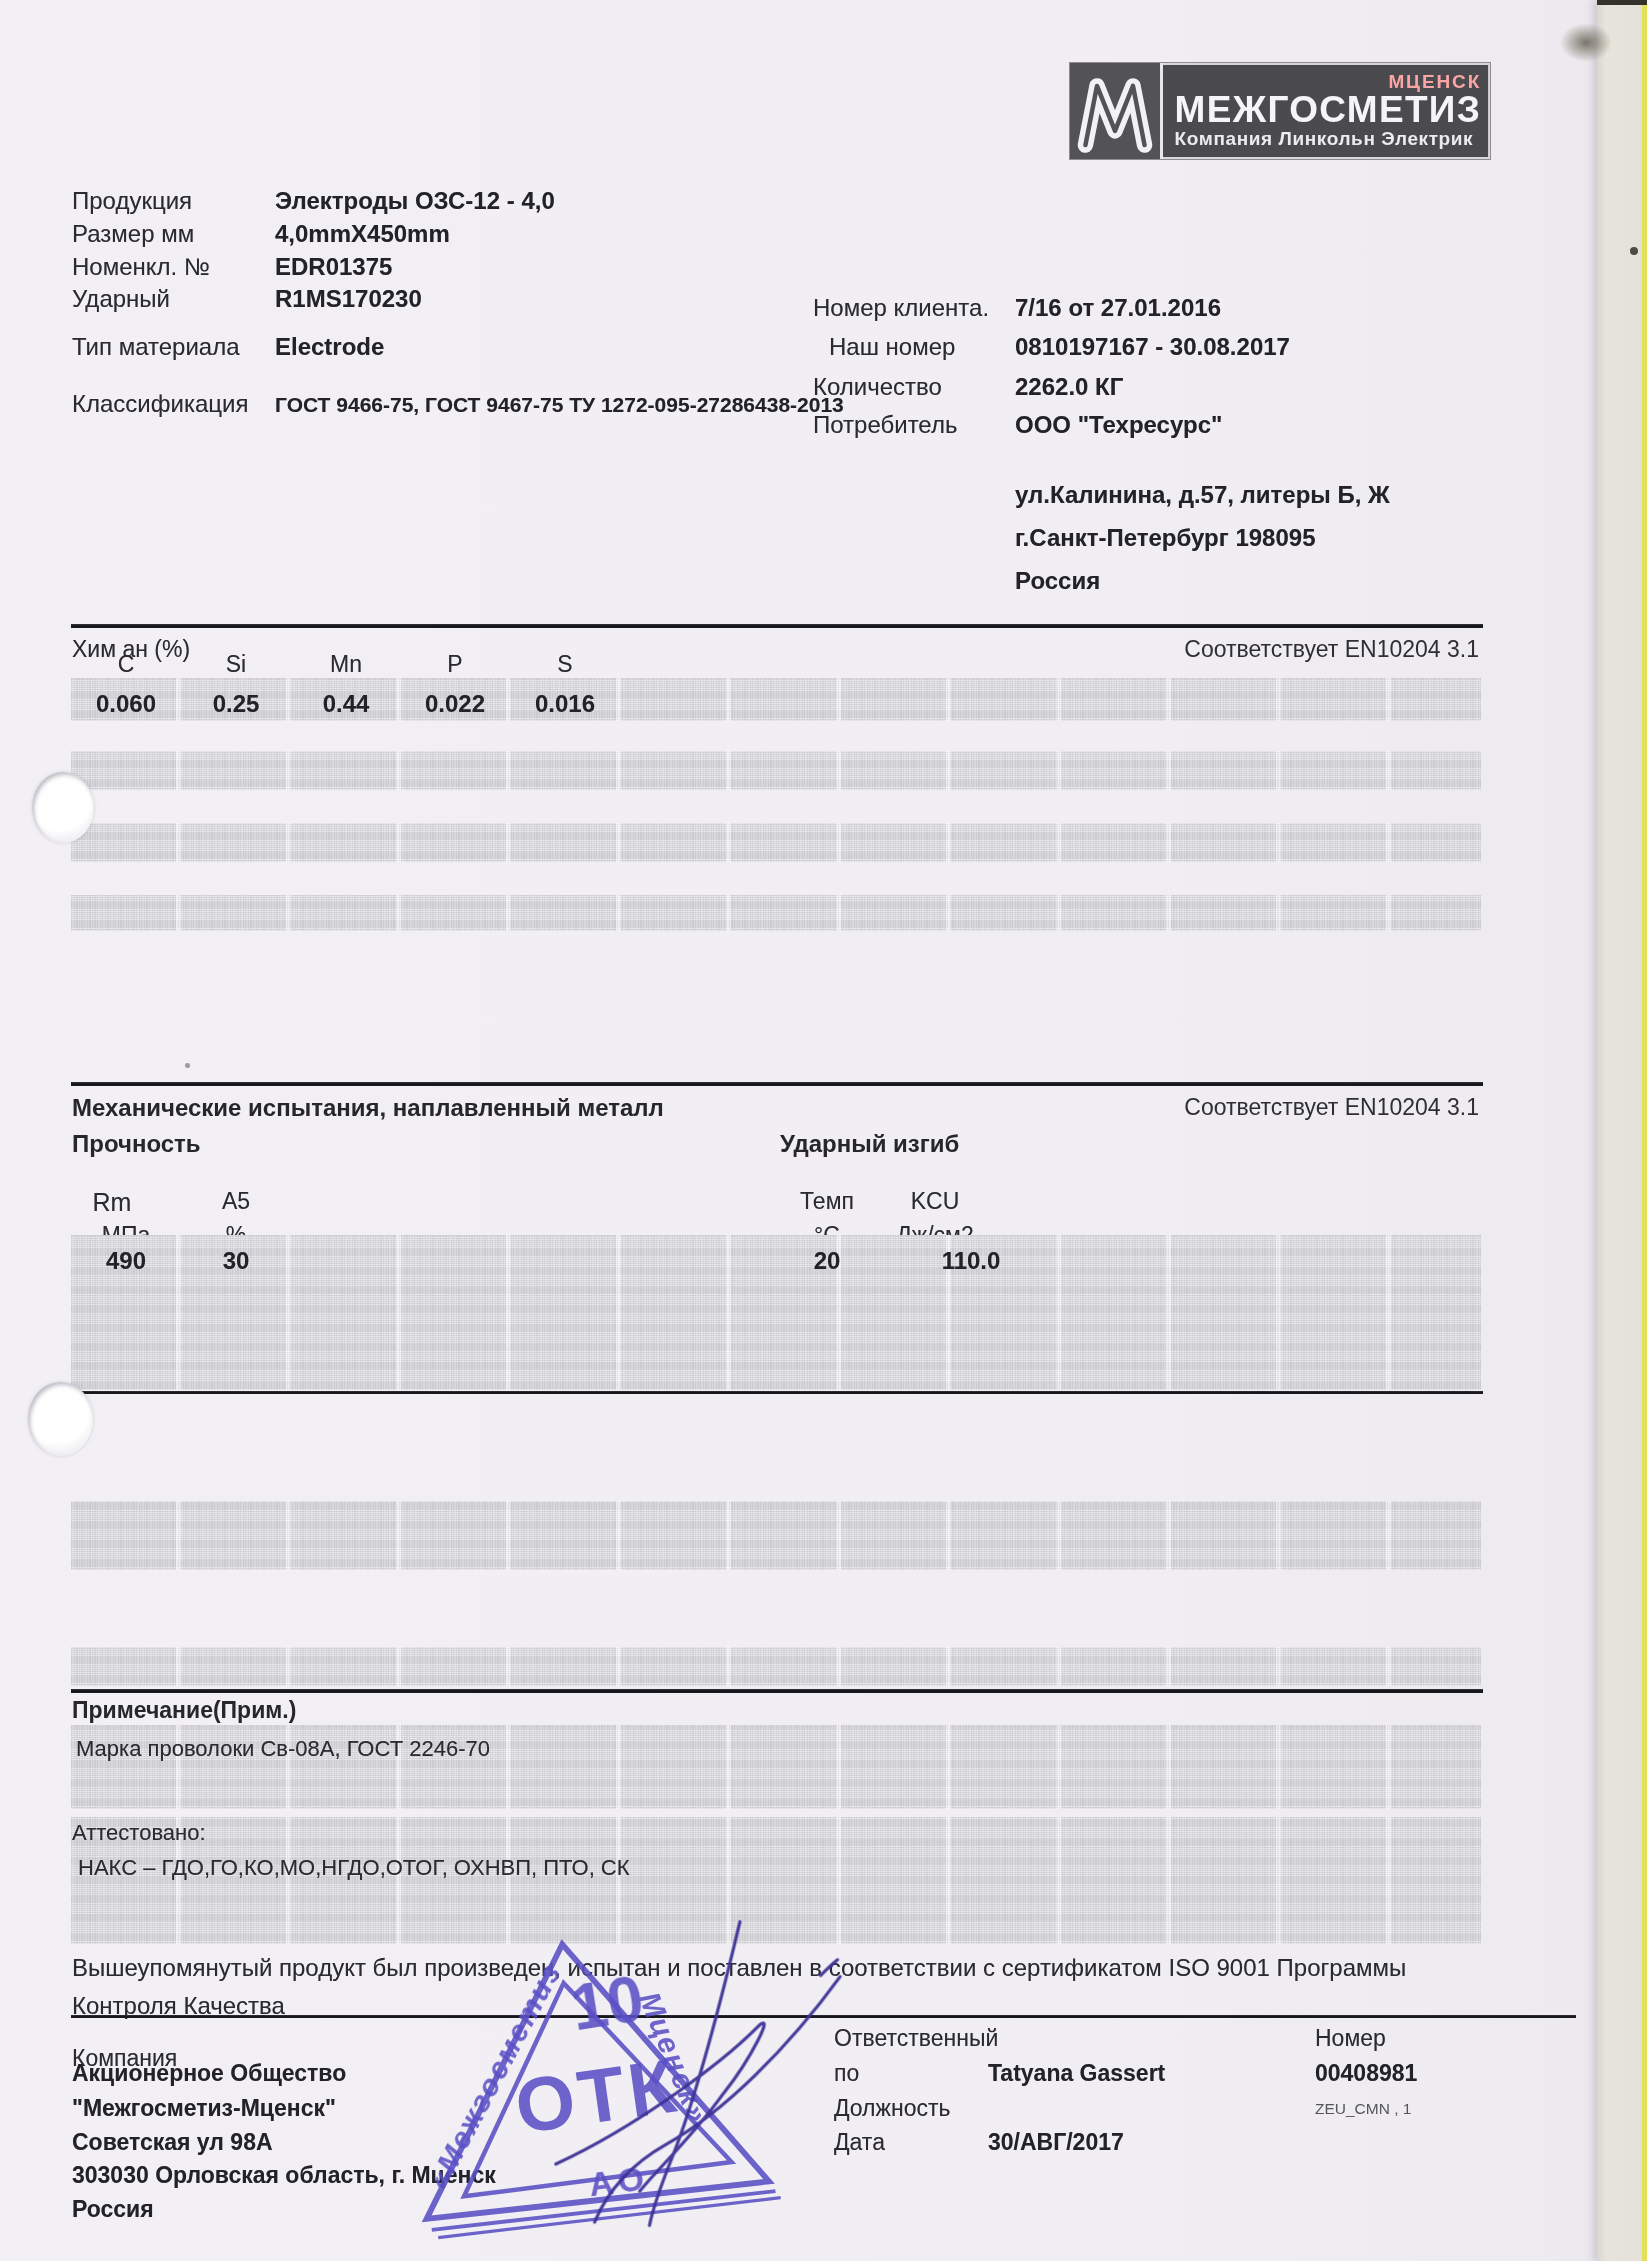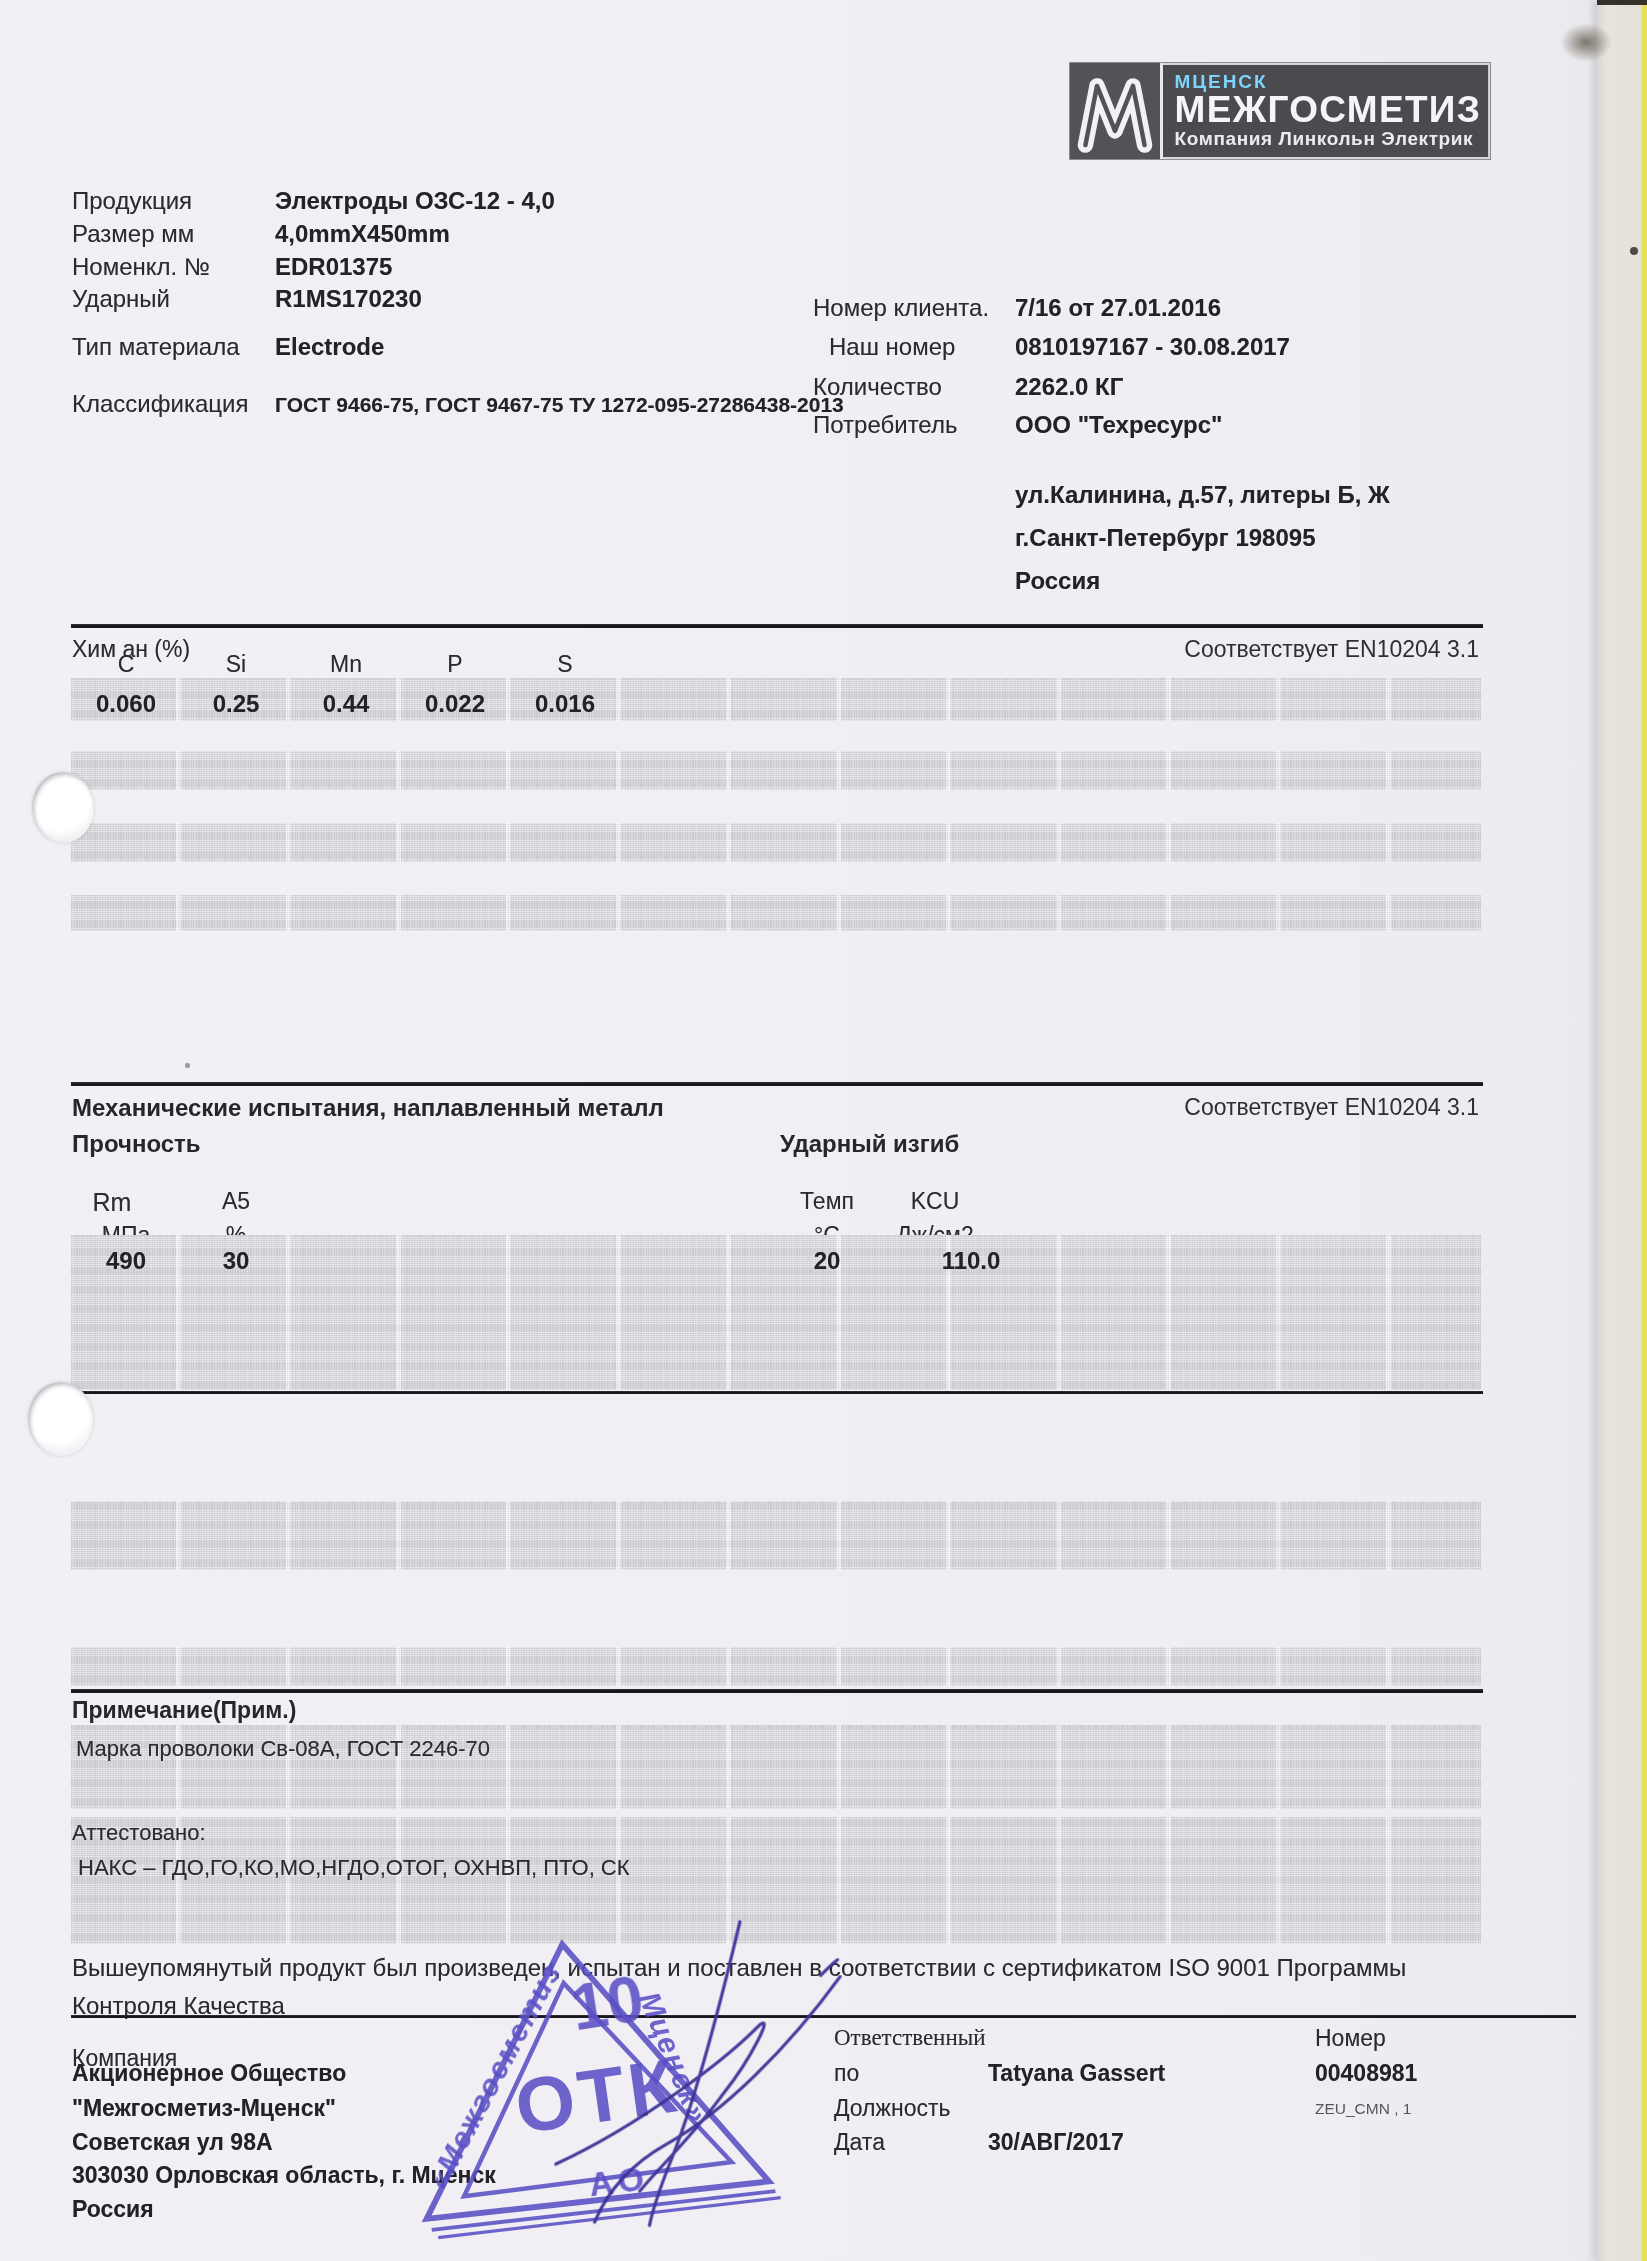--- a/index.html
+++ b/index.html
@@ -29,21 +29,21 @@
     background:radial-gradient(circle at 45% 40%, #ffffff 55%, #eceaee 80%, #e2e0e4 100%);
     box-shadow: 1.9px 2.6px 4.5px rgba(130,130,145,.55) inset, -0.6px -0.6px 2.6px rgba(255,255,255,.8) inset, 0 0 3.2px rgba(90,90,105,.25);
   }
   .logo-box{
     position:absolute;left:1069px;top:62px;width:420px;height:96px;
     background:#4b4b4f;border:1.9px solid #8d8d91;box-shadow:0 0 0 1.9px #d8d8da inset;
     display:flex;align-items:stretch;
   }
   .logo-emblem{width:109px;background:#525257;border-right:3.9px solid #e8e8ea;display:flex;align-items:center;justify-content:center;}
   .logo-text{flex:1;padding:3.9px 9px 3.9px 11.6px;display:flex;flex-direction:column;justify-content:center;}
-  .logo-city{font-size:19px;font-weight:bold;color:#7dd3fc;letter-spacing:1.9px;line-height:1;}
+  .logo-city{font-size:19px;font-weight:bold;color:#fca5a5;text-align:right;letter-spacing:1.9px;line-height:1;}
   .logo-name{font-size:37px;font-weight:bold;color:#f5f5f7;letter-spacing:1.3px;line-height:1.05;text-align:center;}
   .logo-sub{font-size:19px;font-weight:bold;color:#ececf0;letter-spacing:0.6px;line-height:1.1;}
   .edge-strip{position:absolute;left:1597px;top:0;width:50px;height:2261px;
     background:linear-gradient(90deg,#d9d6cf 0%,#e7e4dc 18%,#e4e1d8 85%,#ddd9ce 100%);box-shadow:-3.9px 0 7.8px rgba(100,100,110,.25);}
   .edge-yellow{position:absolute;left:1642px;top:0;width:4.5px;height:2261px;background:#e3df56;}
   .edge-topline{position:absolute;left:1597px;top:0;width:50px;height:4.5px;background:#35322c;}
   .smudge{position:absolute;left:1560px;top:22.6px;width:52px;height:39px;border-radius:50%;
     background:radial-gradient(closest-side,#55503f,rgba(85,80,63,0));opacity:.75;}
   .speck{position:absolute;border-radius:50%;background:#4c4a44;}
   svg text{font-family:"Liberation Sans",sans-serif;}
@@ -162,21 +162,21 @@
   <div class="abs lbl" style="left:72px;top:1992px;">Контроля Качества</div>
   <div class="rule" style="left:71px;top:2015px;width:1505px;height:3.2px;"></div>
 
   <div class="abs lbl" style="left:72px;top:2025px;font-size:23px;margin-top:20px;">Компания</div>
   <div class="abs val" style="left:72px;top:2060px;font-size:23px;">Акционерное Общество</div>
   <div class="abs val" style="left:72px;top:2095px;font-size:23px;">"Межгосметиз-Мценск"</div>
   <div class="abs val" style="left:72px;top:2129px;font-size:23px;">Советская  ул 98А</div>
   <div class="abs val" style="left:72px;top:2162px;font-size:23px;">303030 Орловская область, г. Мценск</div>
   <div class="abs val" style="left:72px;top:2196px;font-size:23px;">Россия</div>
 
-  <div class="abs lbl" style="left:834px;top:2025px;font-size:23px;font-family:Liberation Serif, serif;">Ответственный</div>
+  <div class="abs lbl" style="left:834px;top:2025px;font-size:23px;">Ответственный</div>
   <div class="abs lbl" style="left:834px;top:2060px;font-size:23px;">по</div>
   <div class="abs val" style="left:988px;top:2060px;font-size:23px;">Tatyana  Gassert</div>
   <div class="abs lbl" style="left:834px;top:2095px;font-size:23px;">Должность</div>
   <div class="abs lbl" style="left:834px;top:2129px;font-size:23px;">Дата</div>
   <div class="abs val" style="left:988px;top:2129px;font-size:23px;">30/АВГ/2017</div>
 
   <div class="abs lbl" style="left:1315px;top:2025px;font-size:23px;">Номер</div>
   <div class="abs val" style="left:1315px;top:2060px;font-size:23px;">00408981</div>
   <div class="abs" style="left:1315px;top:2100px;font-size:15.5px;color:#55565c;">ZEU_CMN , 1</div>
 

